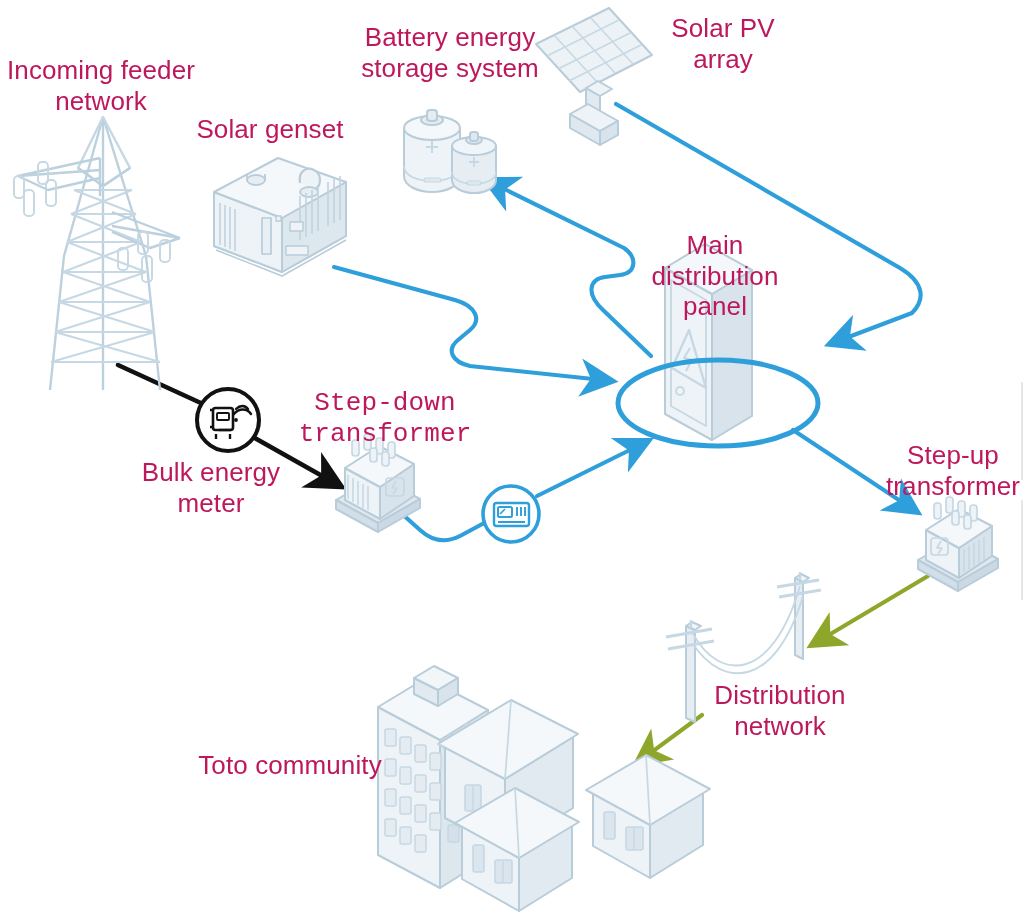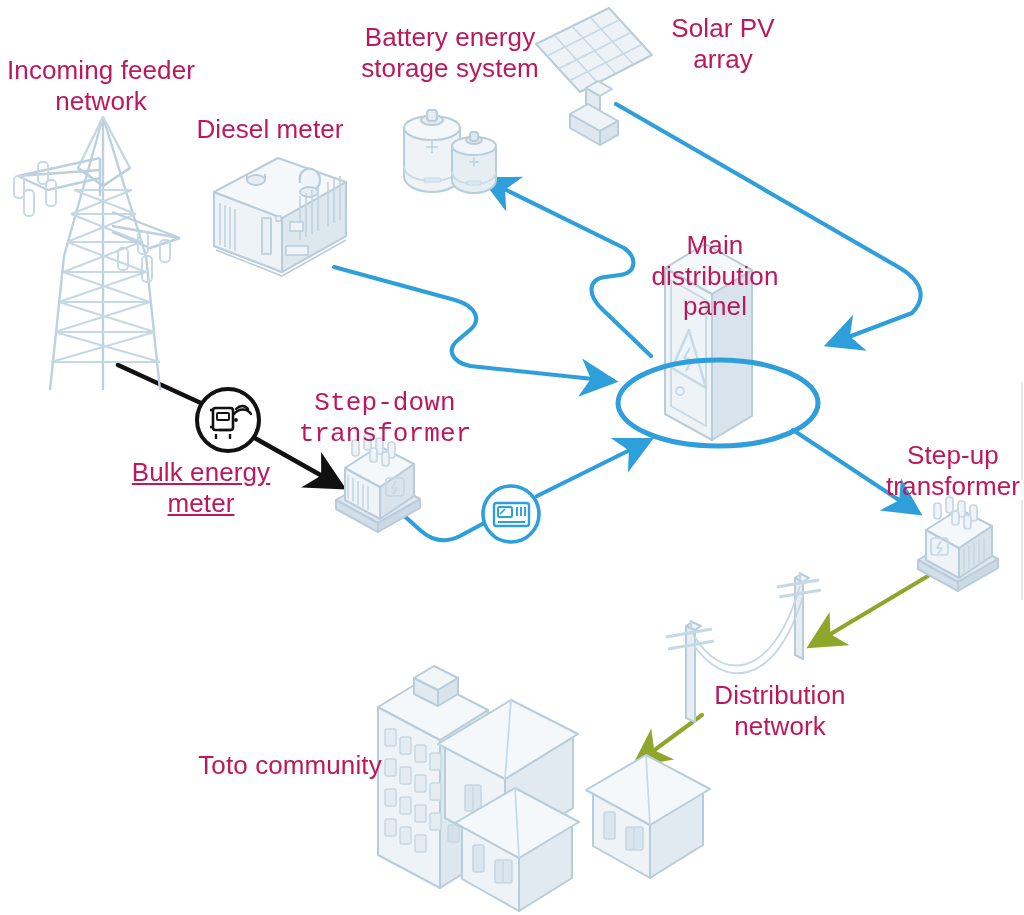--- a/index.html
+++ b/index.html
@@ -331,31 +331,31 @@
 
     <g stroke="#d9d9d9" stroke-width="1.3">
       <path d="M1022,382 L1022,480"></path>
       <path d="M1022,500 L1022,600"></path>
     </g>
   </svg>
 
   <div class="lbl" style="left:5px;top:55px;width:192px;">Incoming feeder
 network</div>
 
-  <div class="lbl" style="left:180px;top:114px;width:180px;">Diesel meter</div>
+  <div class="lbl" style="left:180px;top:114px;width:180px;">Solar genset</div>
 
   <div class="lbl" style="left:350px;top:22px;width:200px;">Battery energy
 storage system</div>
 
   <div class="lbl" style="left:638px;top:13px;width:170px;">Solar PV array</div>
 
   <div class="lbl" style="left:620px;top:214px;width:190px;margin-top:16px;">Main distribution
 panel</div>
 
-  <div class="lbl" style="left:118px;top:457px;width:166px;text-decoration:underline;">Bulk energy
+  <div class="lbl" style="left:128px;top:457px;width:166px;">Bulk energy
 meter</div>
 
   <div class="lbl" style="left:266px;top:388px;width:238px;font-family:Liberation Mono, monospace;">Step-down transformer</div>
 
 
   <div class="lbl" style="left:878px;top:440px;width:150px;">Step-up
 transformer</div>
 
   <div class="lbl" style="left:690px;top:680px;width:180px;">Distribution
 network</div>

